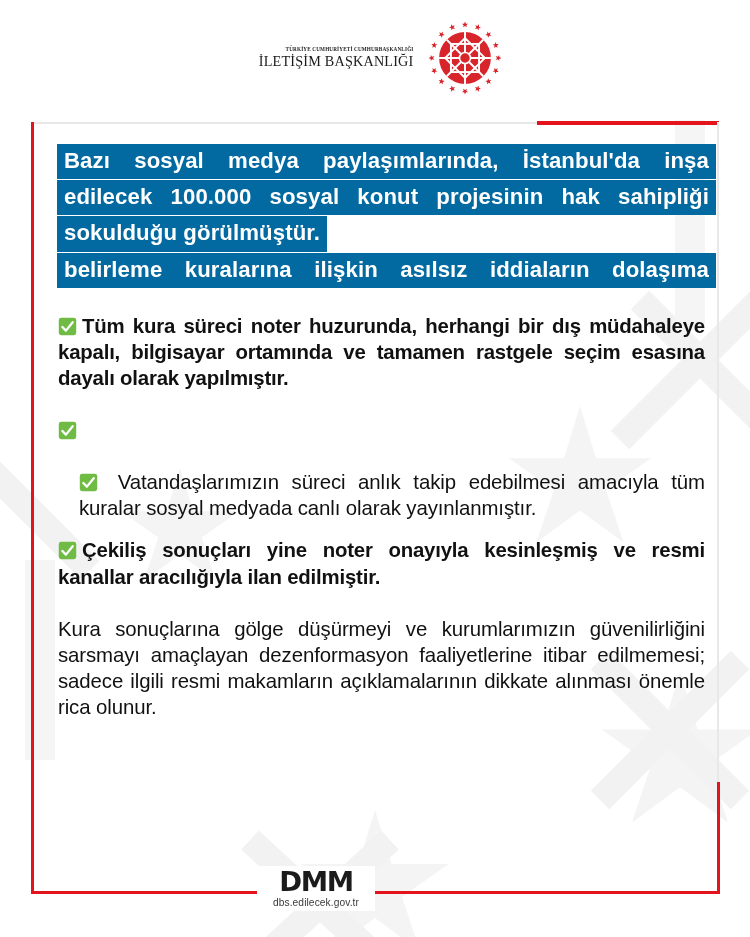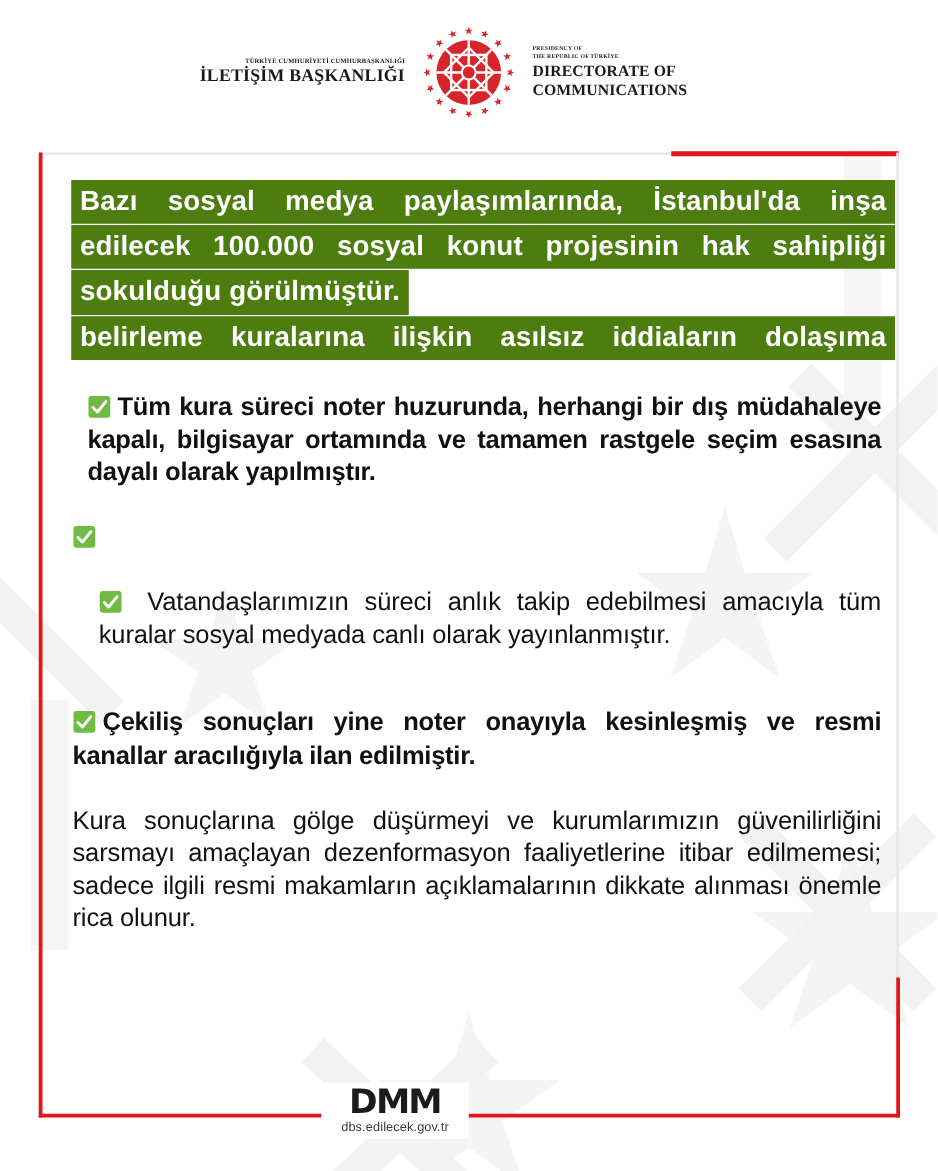--- a/index.html
+++ b/index.html
@@ -44,21 +44,21 @@
     font-family: "Liberation Serif", serif;
     font-size: 5.2px;
     letter-spacing: 0.15px;
     font-weight: 700;
     white-space: nowrap;
     margin-bottom: 1px;
   }
   .hdr-tr .big {
     font-family: "Liberation Serif", serif;
     font-size: 14.2px;
-    font-weight: 700;
+    font-weight: 400;
     letter-spacing: 0.2px;
     white-space: nowrap;
   }
   .hdr-en {
     text-align: left;
     padding-left: 14px;
     width: 165px;
     color: #1a1a1a;
   }
   .hdr-en .small {
@@ -122,21 +122,21 @@
   #headline {
     margin: 22px 0 0 0;
     padding: 0 0 0 26px;
     max-width: 672px;
   }
   #headline .hl-line {
     display: block;
   }
   #headline .hl-seg {
     display: inline-block;
-    background: #4d7c0f;
+    background: #0369a1;
     color: #ffffff;
     font-size: 22.2px;
     font-weight: 700;
     letter-spacing: 0.1px;
     line-height: 1.0;
     padding: 6px 7px 7px 7px;
     margin-bottom: 1px;
     white-space: nowrap;
     font-family: "Liberation Sans", sans-serif;
   }
@@ -162,25 +162,25 @@
     display: inline-block;
     width: 19px;
     height: 19px;
     vertical-align: -2px;
     margin-right: 5px;
     position: relative;
     top: 1px;
   }
   .para .gap { letter-spacing: 2px; }
 
-  #p1 { margin-top: 24px; margin-left: 12px; }
+  #p1 { margin-top: 24px; }
   #p2 { margin-top: 26px; }
   #p3 { margin-top: 26px; padding-left: 48px; }
   #p4 { margin-top: 26px; }
-  #p5 { margin-top: 44px; }
+  #p5 { margin-top: 16px; }
   #p6 { margin-top: 26px; padding-left: 27px; }
 
   
   #footer {
     position: absolute;
     left: 0;
     top: 866px;
     width: 632px;
     z-index: 5;
     display: flex;
@@ -316,26 +316,20 @@
         <line x1="74.7" y1="25.3" x2="25.3" y2="74.7"></line>
         <rect x="31" y="31" width="38" height="38"></rect>
         <g transform="rotate(45 50 50)">
             <rect x="31" y="31" width="38" height="38"></rect>
           </g>
       </g>
       <circle cx="50" cy="50" r="7.5" fill="#d8252b" stroke="#ffffff" stroke-width="2.2"></circle>
     </g>
   </svg>
 
-  <div class="hdr-en">
-    <div class="small">PRESIDENCY OF</div>
-    <div class="small">THE REPUBLIC OF TÜRKİYE</div>
-    <div class="big">DIRECTORATE OF</div>
-    <div class="big">COMMUNICATIONS</div>
-  </div>
 </div>
 
 <div id="card">
   <div id="frame-top-gray" class="frame-line"></div>
   <div id="frame-top-red" class="frame-red"></div>
   <div id="frame-right" class="frame-line"></div>
   <div id="frame-right-red" class="frame-red"></div>
   <div id="frame-left-red" class="frame-red"></div>
   <div id="frame-bottom-red" class="frame-red"></div>
 </div>

